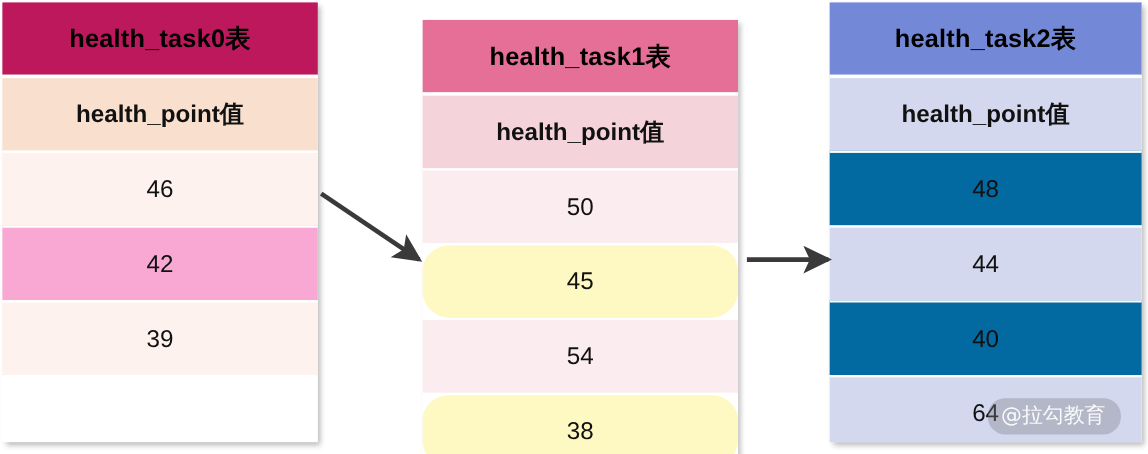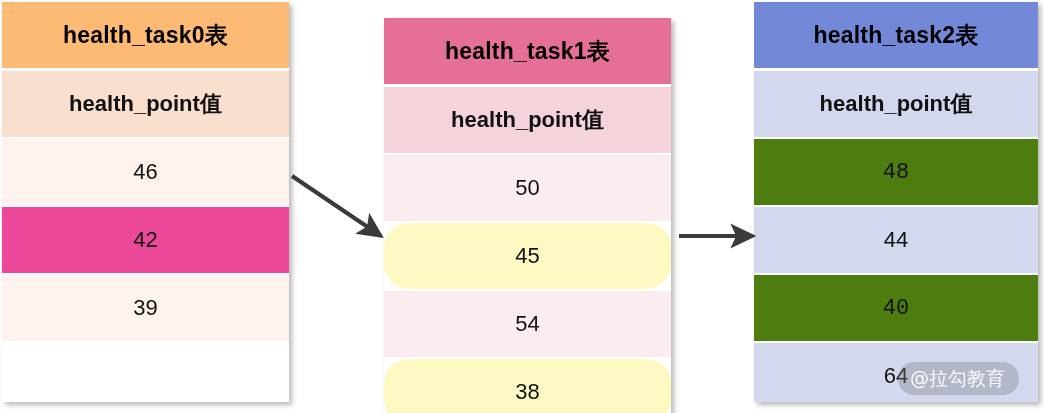--- a/index.html
+++ b/index.html
@@ -58,37 +58,37 @@
     display: flex;
     align-items: center;
     justify-content: center;
     font-size: 22px;
     color: #111111;
     border-top: 2px solid #ffffff;
   }
 
   
   #table0 { left: 2px; top: 2px; width: 287px; height: 400px; }
-  #table0 .t-header    { background: #fdba74; }
+  #table0 .t-header    { background: #be185d; }
   #table0 .t-subheader { background: #F9DFCE; }
   #table0 .t-row.odd   { background: #FDF2EE; }
-  #table0 .t-row.even  { background: #ec4899; }
+  #table0 .t-row.even  { background: #f9a8d4; }
 
   
   #table1 { left: 384px; top: 2px; width: 287px; height: 400px; margin-top: 16px; }
   #table1 .t-header    { background: #E66F97; }
   #table1 .t-subheader { background: #F4D3DB; }
   #table1 .t-row.odd   { background: #FBECF0; }
   #table1 .t-row.even  { background: #fef9c3; border-radius: 25px; }
 
   
   #table2 { left: 754px; top: 2px; width: 284px; height: 400px; }
   #table2 .t-header    { background: #7389D8; }
   #table2 .t-subheader { background: #D3D8EE; }
-  #table2 .t-row.odd   { background: #4d7c0f; font-family: Liberation Mono, monospace; }
+  #table2 .t-row.odd   { background: #0369a1; }
   #table2 .t-row.even  { background: #D3D8EE; }
 
   .arrow-layer {
     position: absolute;
     left: 0; top: 0;
     width: 1044px;
     height: 413px;
     pointer-events: none;
   }
 

